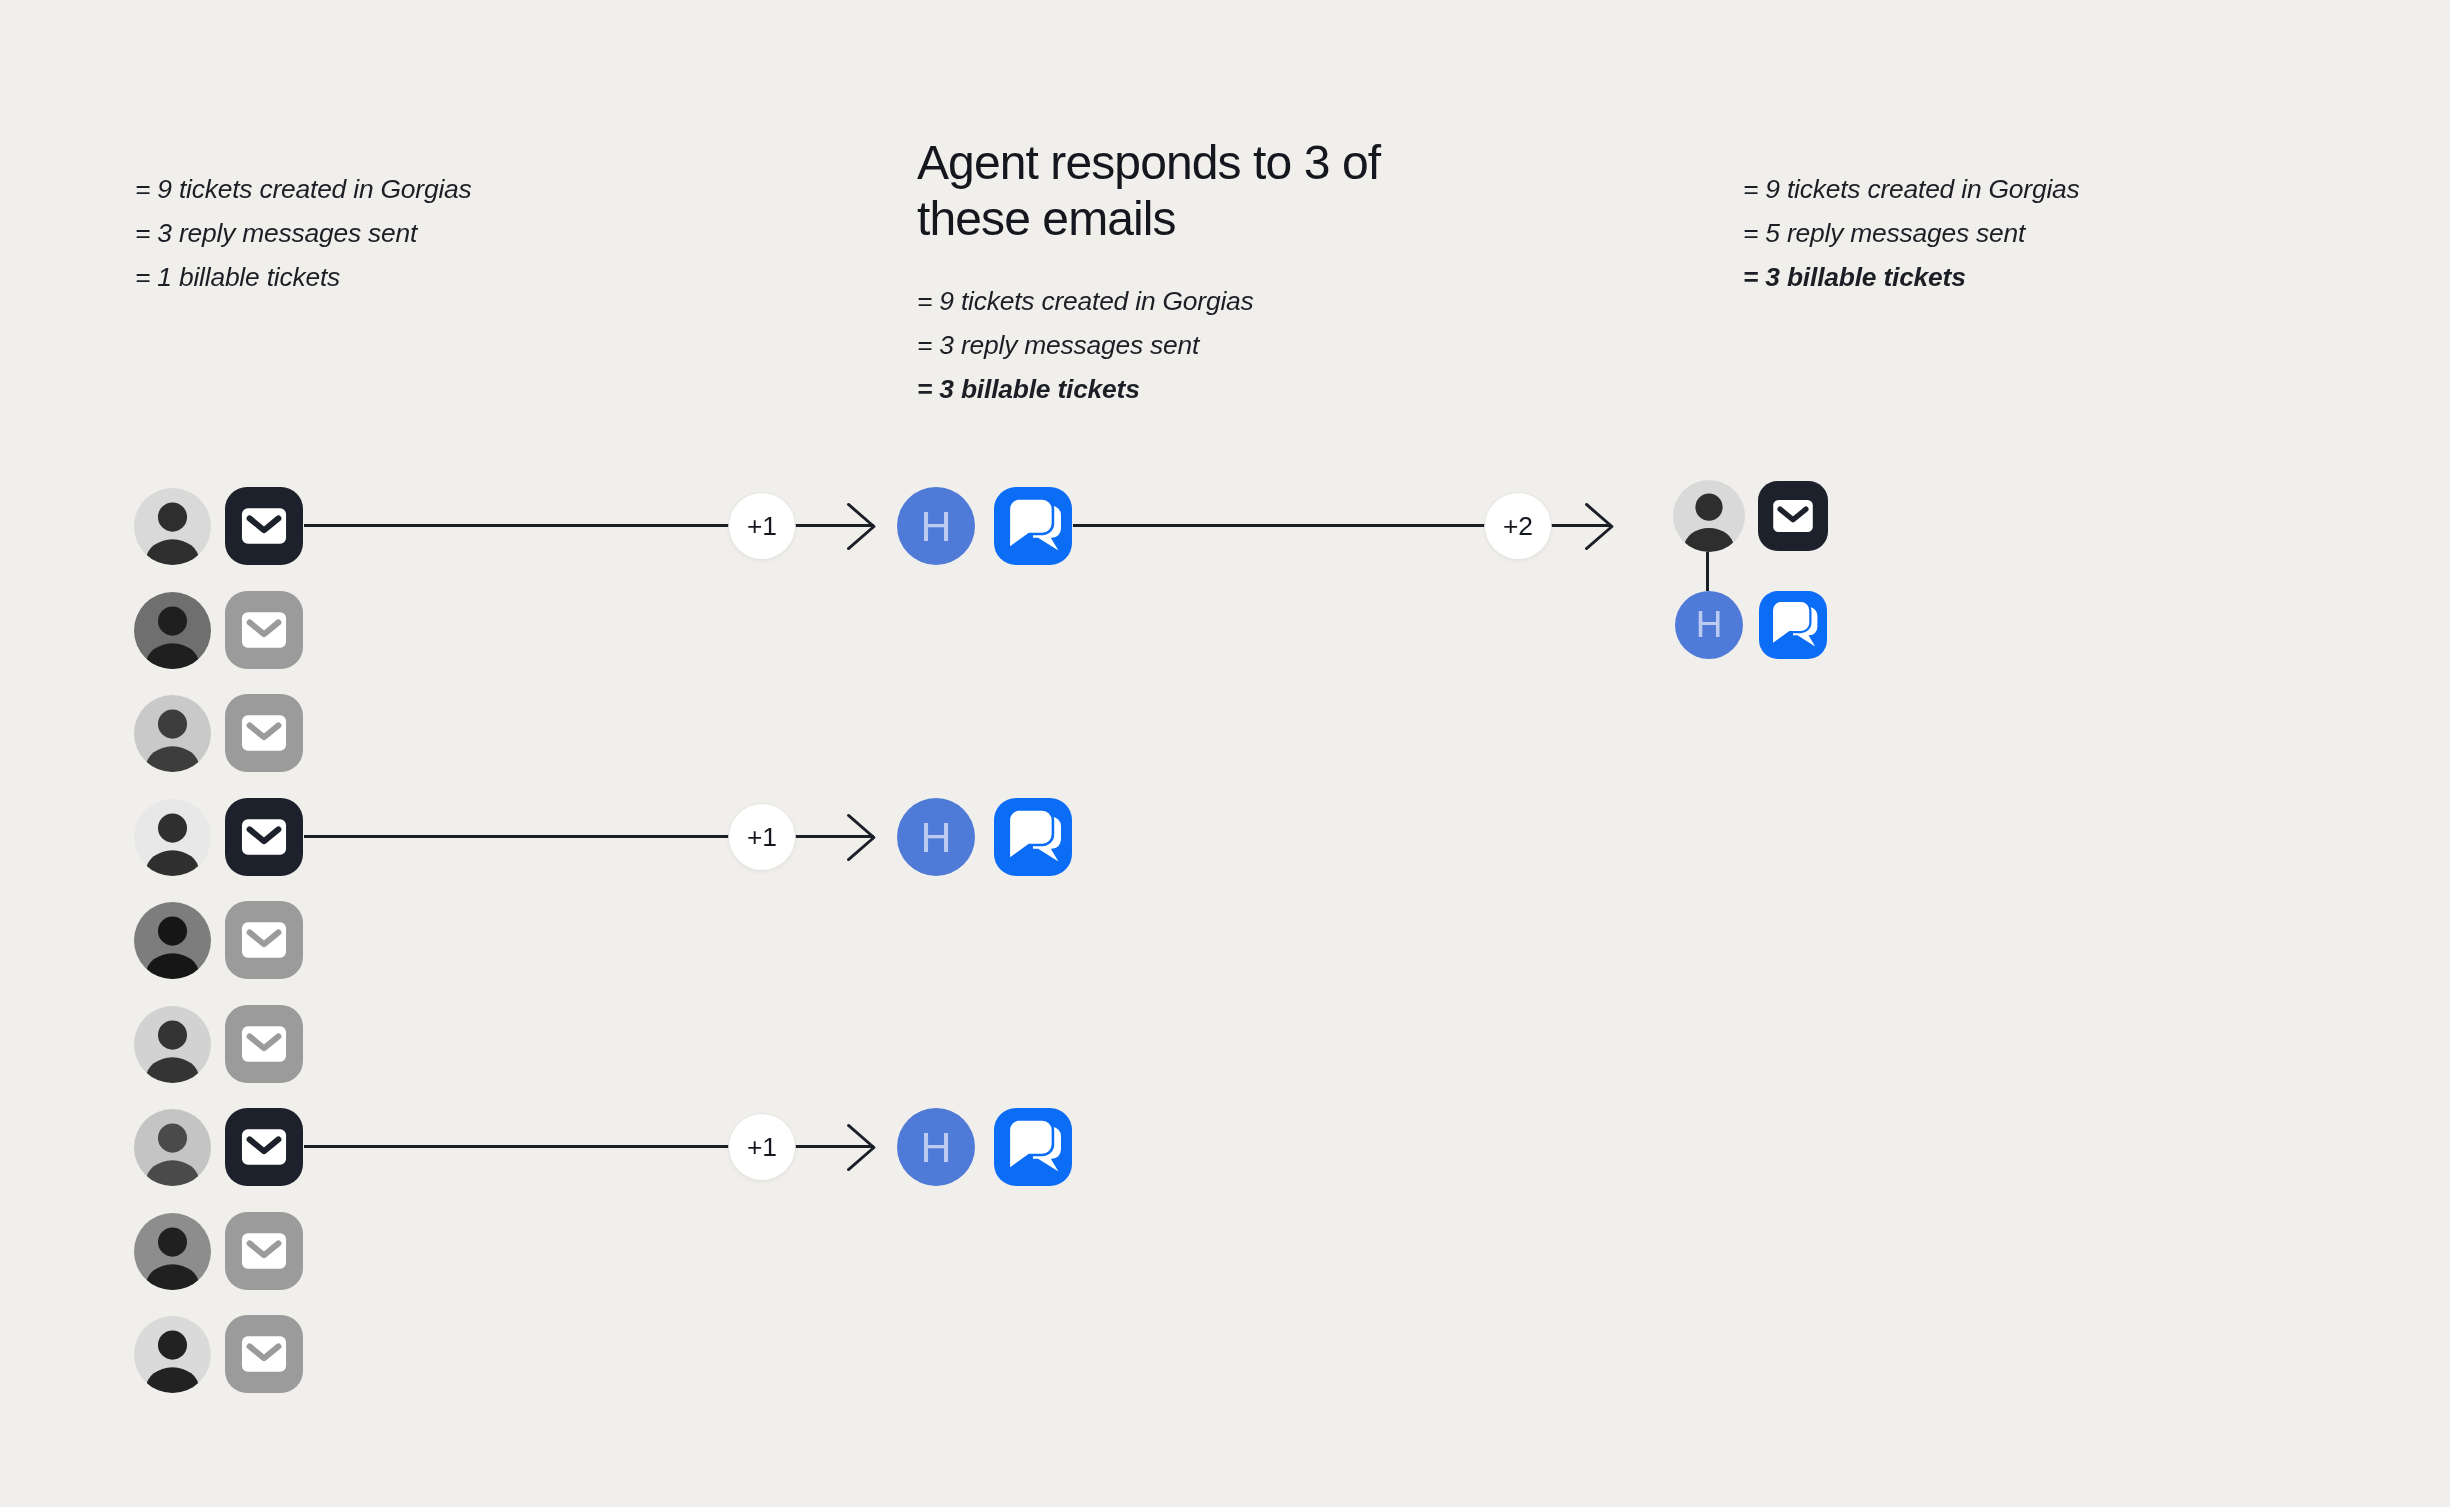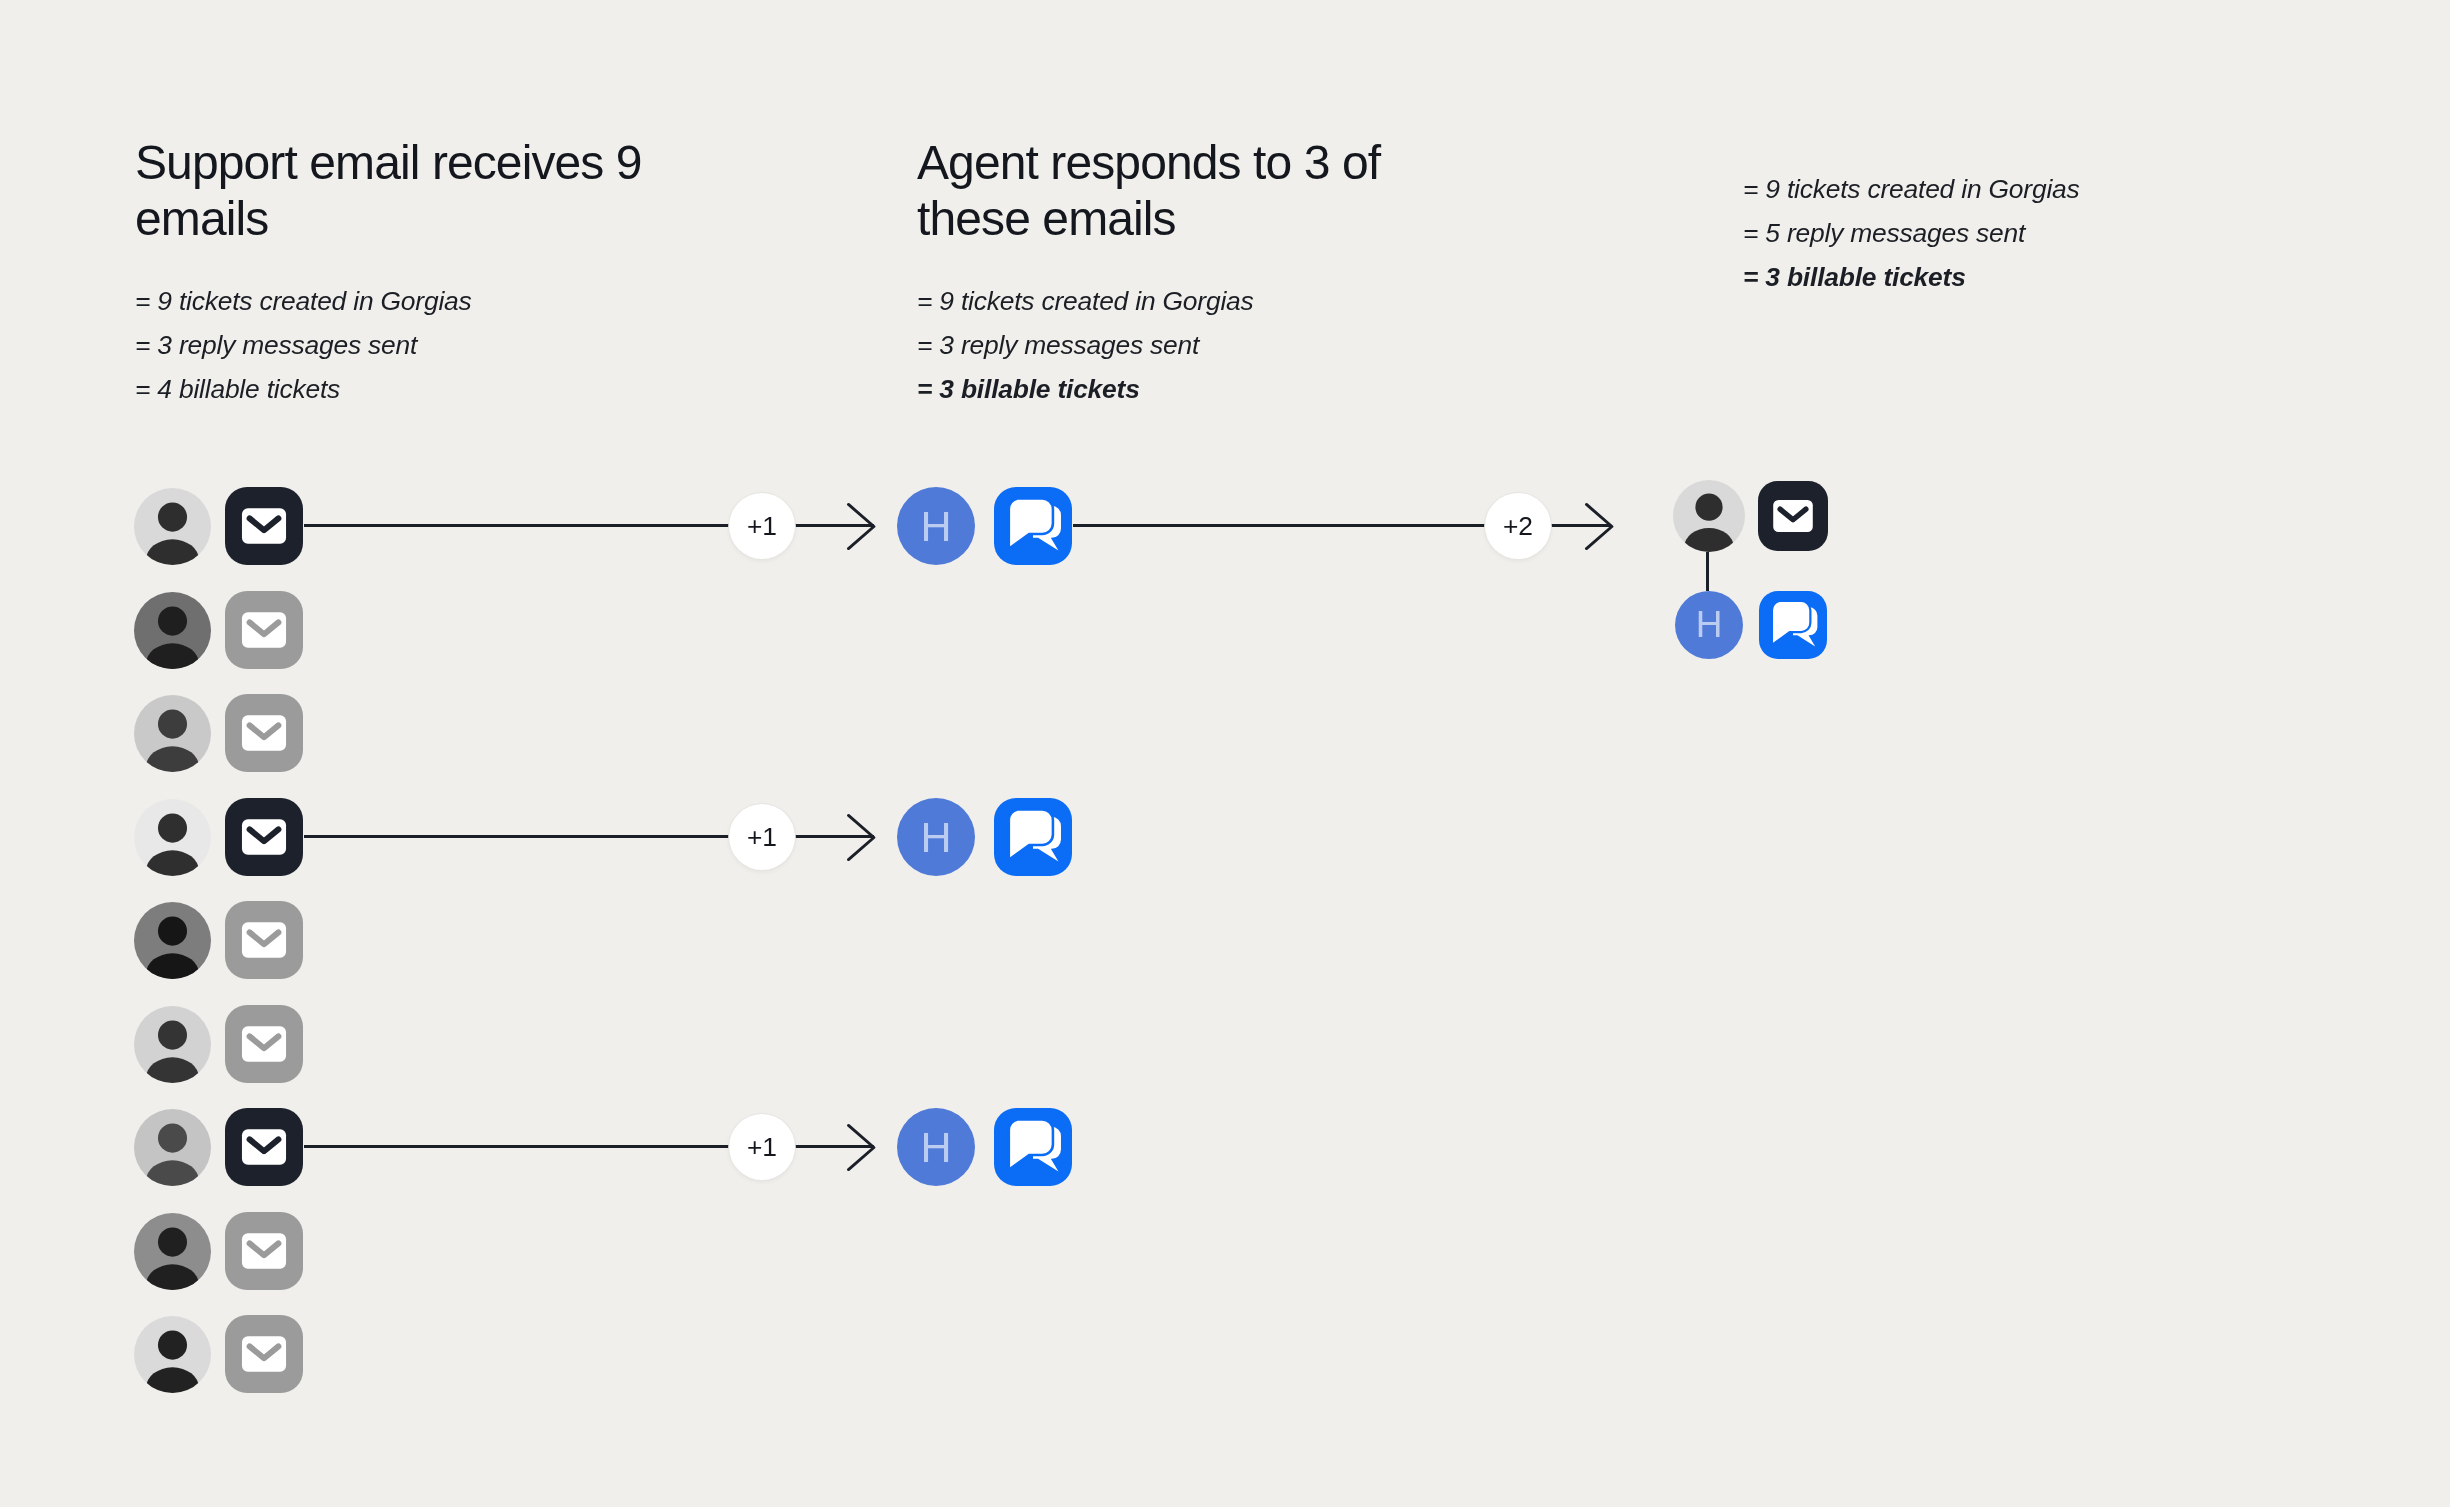--- a/index.html
+++ b/index.html
@@ -57,25 +57,24 @@
   .engaged .vline{position:absolute;left:36px;top:75px;width:2.6px;height:39px;background:#1b1f27;}
   .engaged .agent{left:5.1px;top:114px;width:68px;height:68px;font-size:37px;}
   .engaged .chat{left:89px;top:114px;width:68px;height:68px;border-radius:19px;}
 </style>
 </head>
 <body>
 
 <div class="canvas">
 
   <section class="col" style="left:135px">
-    <h2 class="title">Support email receives 9 emails</h2>
     <ul class="stats">
       <li>= 9 tickets created in Gorgias</li>
       <li>= 3 reply messages sent</li>
-      <li>= 4 billable tickets</li>
+      <li>= 1 billable tickets</li>
     </ul>
   </section>
 
   <section class="col" style="left:917px">
     <h2 class="title">Agent responds to 3 of these emails</h2>
     <ul class="stats">
       <li>= 9 tickets created in Gorgias</li>
       <li>= 3 reply messages sent</li>
       <li class="bold">= 3 billable tickets</li>
     </ul>

